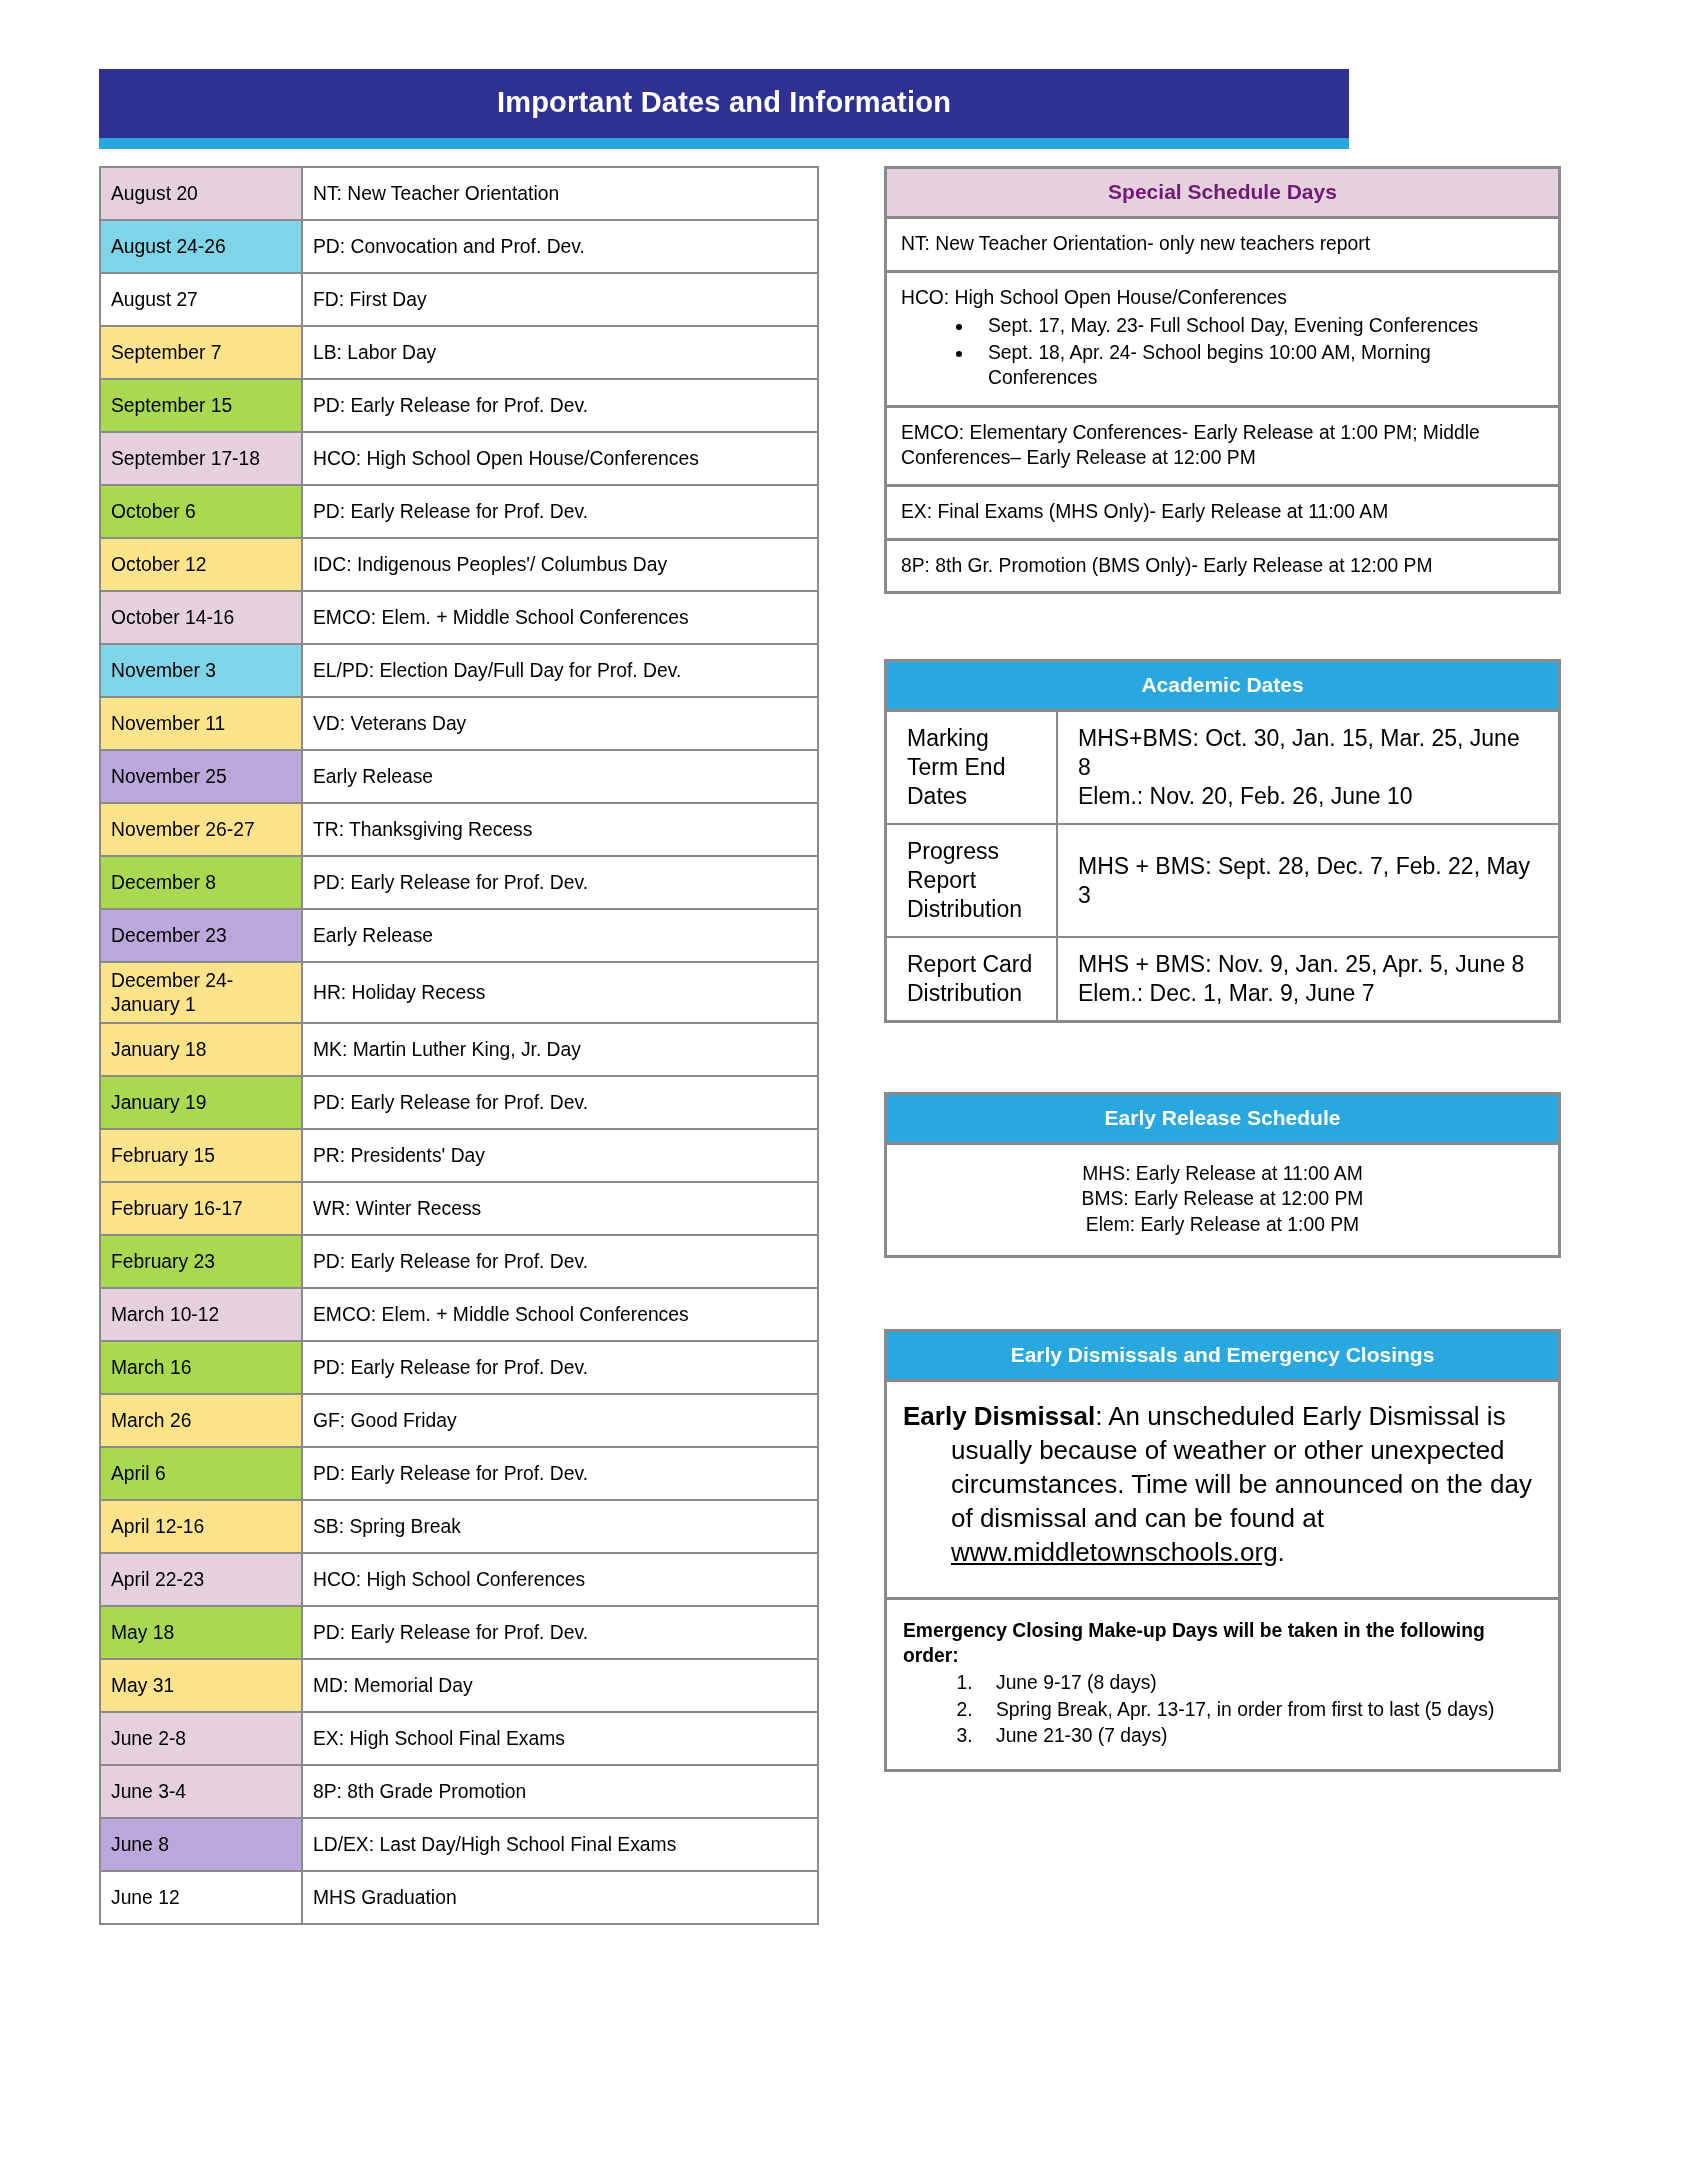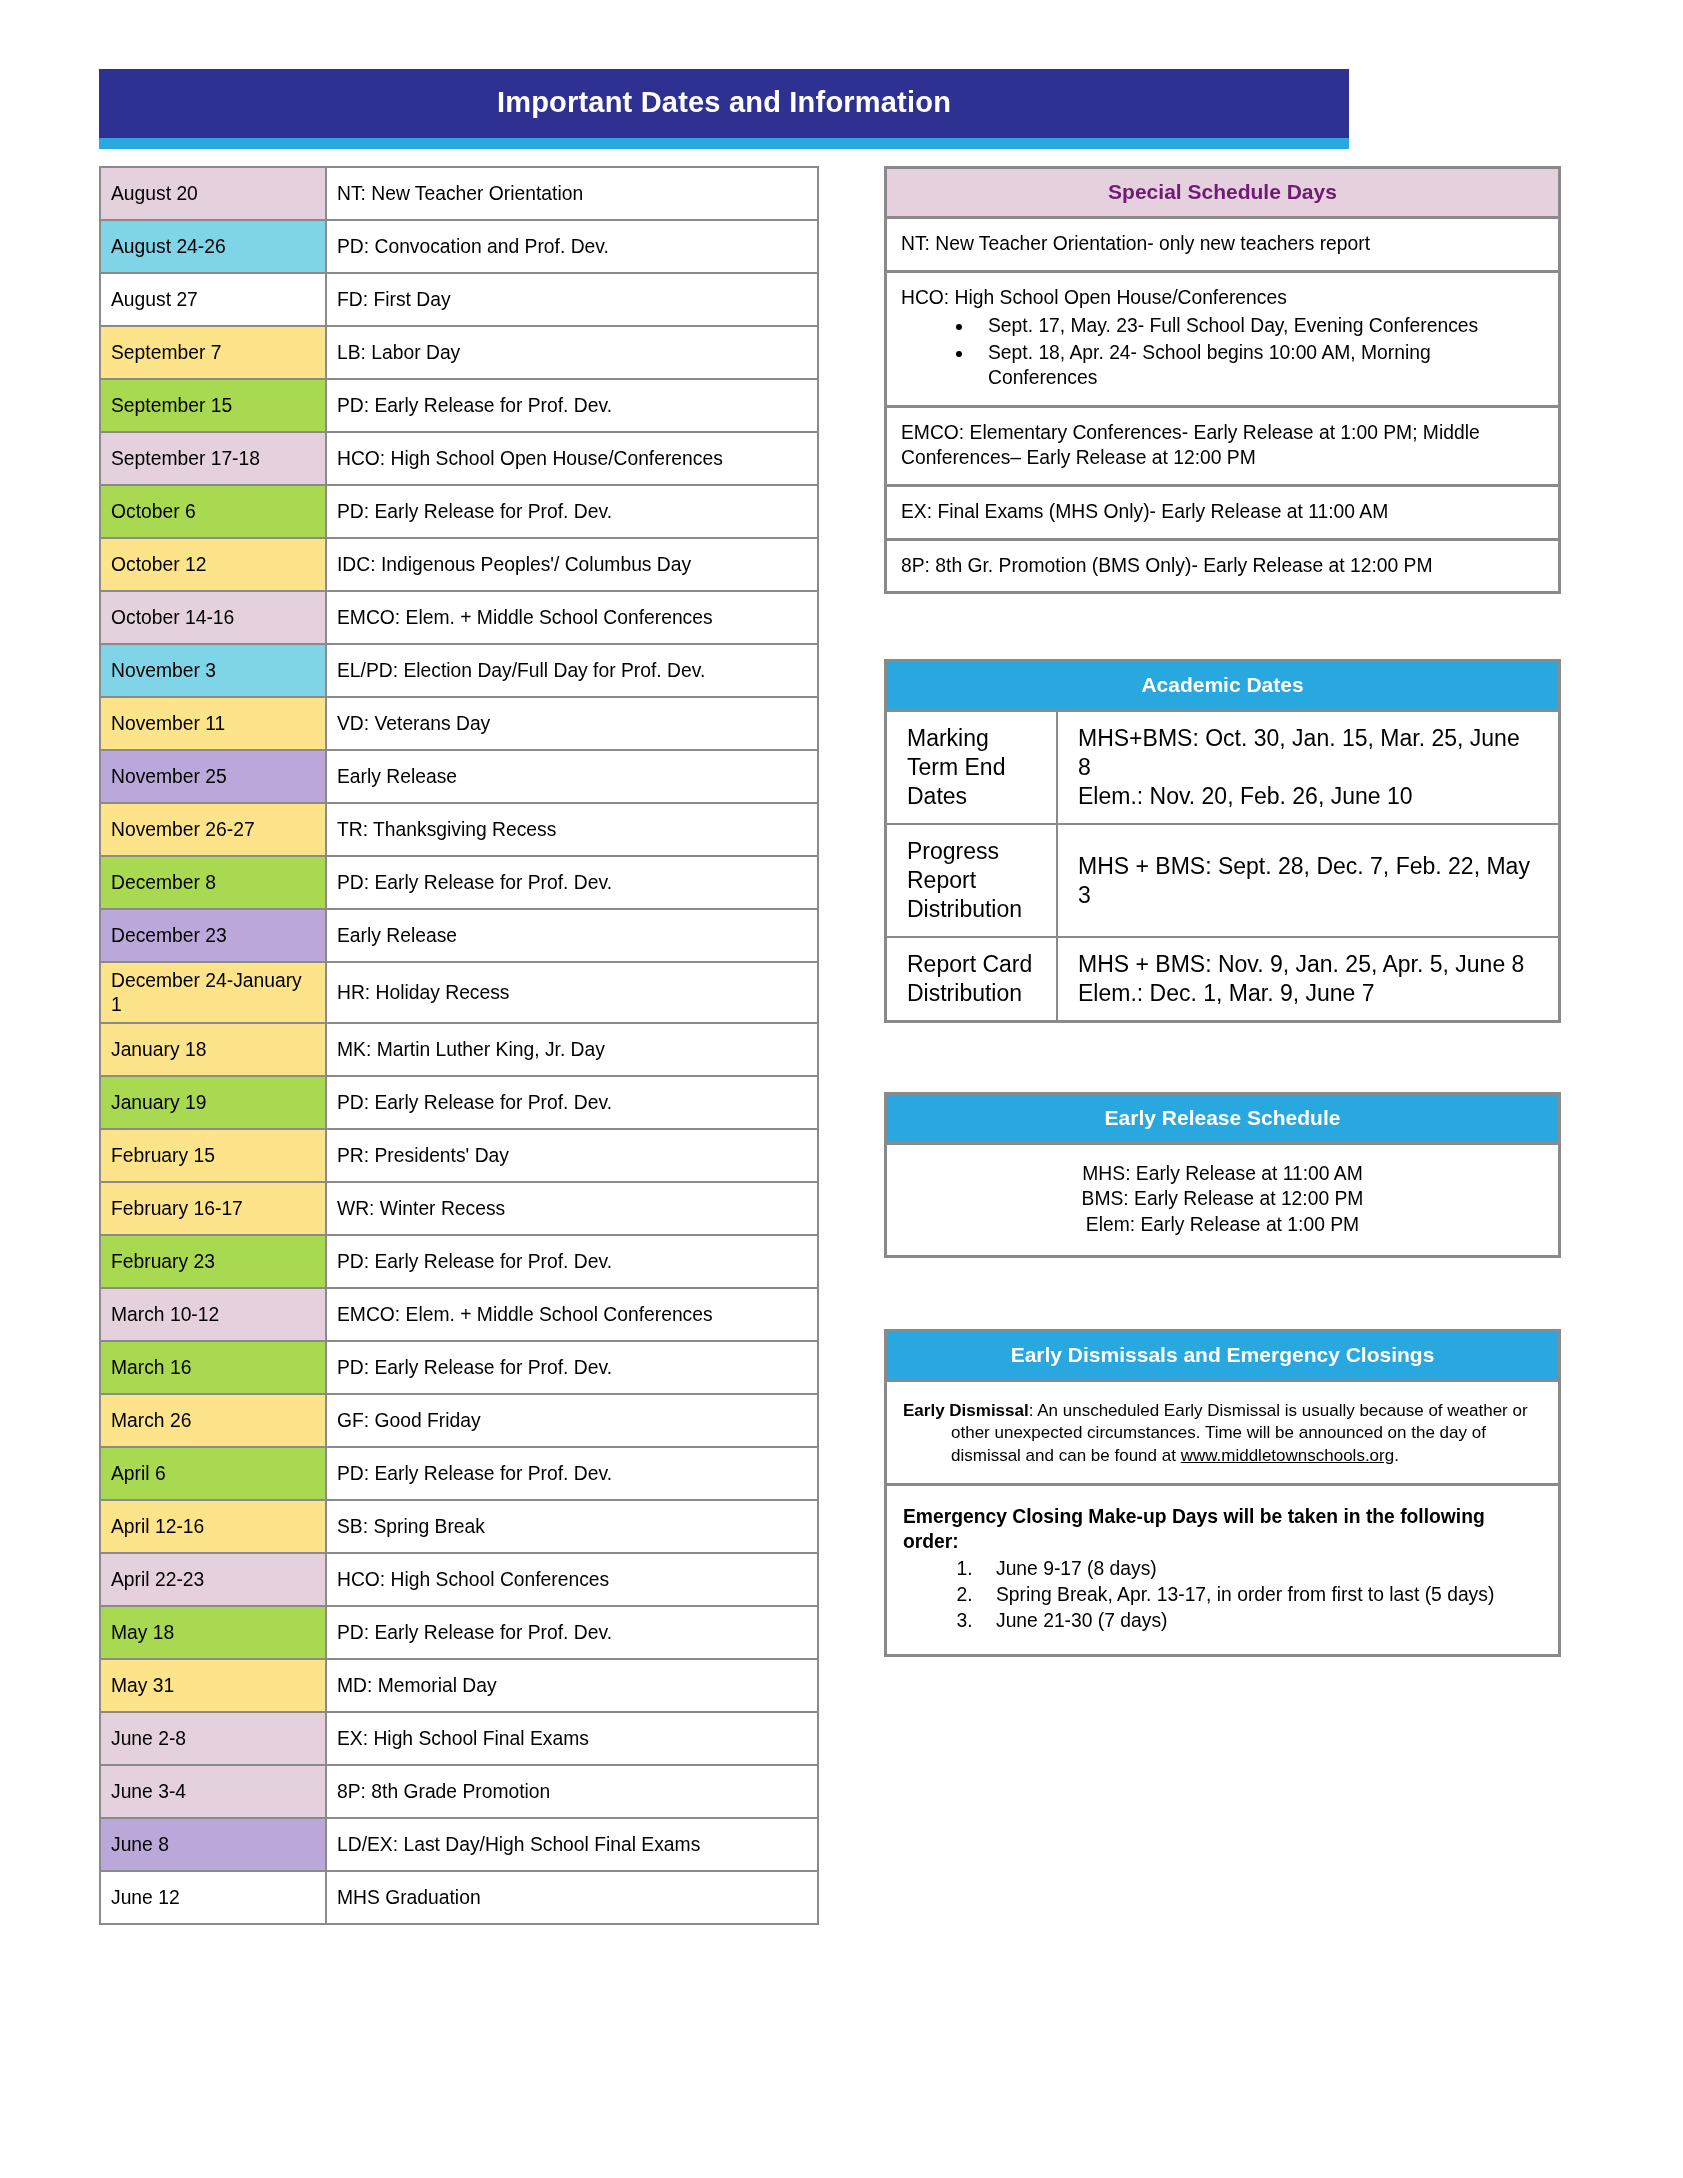--- a/index.html
+++ b/index.html
@@ -50,21 +50,21 @@
     table-layout: fixed;
   }
   table.dates td {
     border: 2px solid #8a8a8a;
     font-size: 19.3px;
     padding: 6px 10px;
     vertical-align: middle;
     line-height: 1.22;
     height: 53px;
   }
-  td.date-cell { width: 226px; }
+  td.date-cell { width: 202px; }
   td.event-cell { background: #ffffff; }
 
   
   .right-col {
     position: absolute;
     left: 884px;
     top: 166px;
     width: 677px;
   }
   .panel {
@@ -120,22 +120,22 @@
   table.acad td:last-child { border-right: none; border-radius: 24px; }
 
   .er-body {
     text-align: center;
     padding: 16px 10px 18px 10px;
     font-size: 19.3px;
     line-height: 1.32;
   }
 
   .ed-body {
-    padding: 18px 16px 16px 16px;
-    font-size: 17px;
+    padding: 18px 16px 28px 16px;
+    font-size: 26px;
     line-height: 1.3;
     border-bottom: 3px solid #8a8a8a;
   }
   .ed-body .hang {
     padding-left: 48px;
     text-indent: -48px;
   }
   .ed-link { text-decoration: underline; }
 
   .mk-body {

